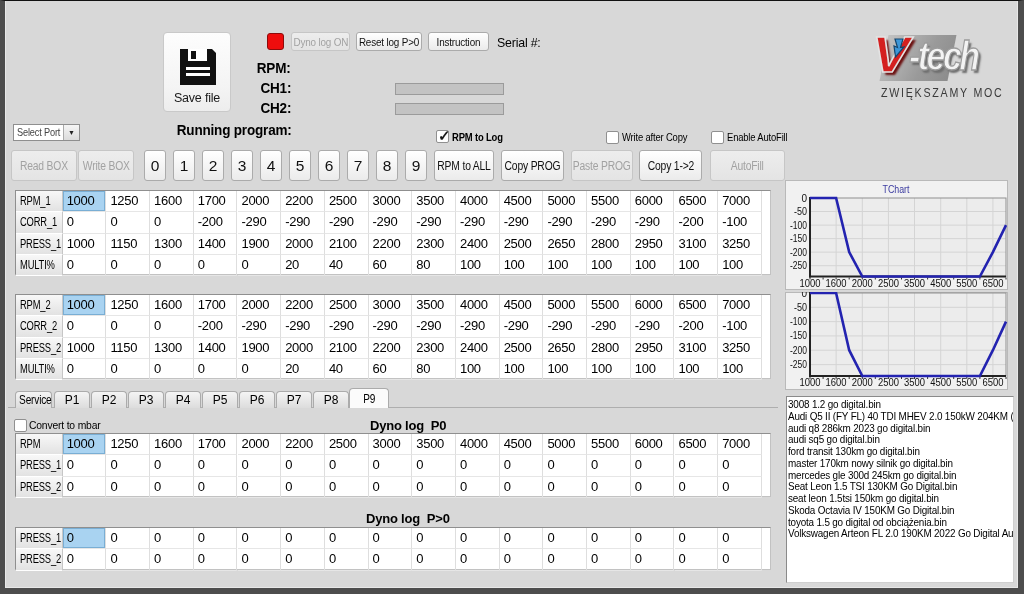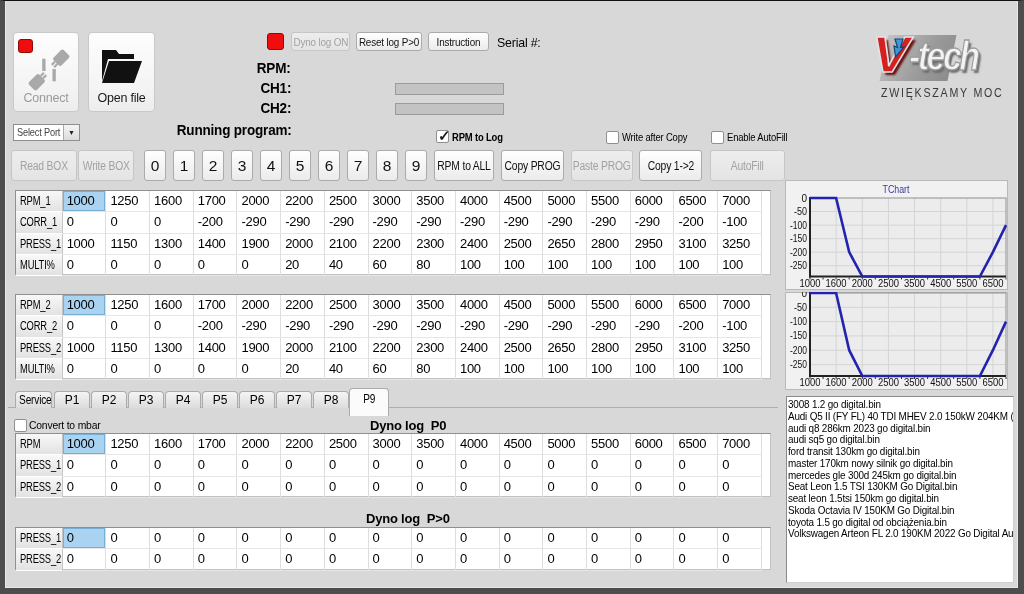--- a/index.html
+++ b/index.html
@@ -32,55 +32,43 @@
 .tbl{position:absolute;background:#fff;border:1px solid #8f8f8f;border-right-color:#c2c2c2;border-bottom-color:#c2c2c2;}
 .hc{position:absolute;background:linear-gradient(#f8f8f8,#e2e2e2);border-right:1px solid #c6c6c6;border-bottom:1px solid #ffffff;
   font-size:12px;letter-spacing:-0.2px;line-height:20px;padding-left:4px;}
 .hc span{display:inline-block;transform:scaleX(0.78);transform-origin:0 50%;white-space:nowrap;}
 .dc{position:absolute;border-right:1px solid #dedede;border-bottom:1px solid #e6e6e6;
   font-size:13px;letter-spacing:-0.3px;line-height:20.5px;padding-left:4px;}
 .dc.hl{background:#a9d3f1;box-shadow:inset 0 0 0 1px #79aed4;}
 .tab{position:absolute;top:391px;height:17px;background:linear-gradient(#f4f4f4,#dcdcdc);border:1px solid #ababab;border-bottom:none;
   border-radius:4px 4px 0 0;font-size:12px;letter-spacing:-0.2px;text-align:center;line-height:16px;}
 .tab span{display:inline-block;transform:scaleX(0.84);white-space:nowrap;}
-.tab.sel{top:388px;height:28px;background:#fbfbfb;z-index:5;}
+.tab.sel{top:388px;height:20px;background:#fbfbfb;z-index:5;}
 #tabline{position:absolute;left:8px;top:407px;width:770px;height:1px;background:#aeaeae;}
 .lbx{position:absolute;left:786px;top:396px;width:228px;height:187px;background:#fff;
   border:1px solid #8a8a8a;border-right-color:#cfcfcf;border-bottom-color:#cfcfcf;overflow:hidden;}
 .lbx div{position:absolute;left:1px;top:2px;font-size:11.5px;letter-spacing:-0.2px;line-height:11.75px;
   white-space:pre;transform:scaleX(0.86);transform-origin:0 0;}
 .dynotitle{position:absolute;font-size:13px;font-weight:bold;letter-spacing:-0.2px;}
 .combo{position:absolute;left:13px;top:124px;width:67px;height:17px;background:#fff;border:1px solid #8f8f8f;}
 .combo .arr{position:absolute;right:0;top:0;width:16px;height:15px;background:linear-gradient(#f5f5f5,#dcdcdc);border-left:1px solid #aaa;
   font-size:7px;line-height:15px;text-align:center;color:#222;}
 .combo .ct{position:absolute;left:3px;top:1px;font-size:11.5px;letter-spacing:-0.2px;color:#444;transform:scaleX(0.8);transform-origin:0 0;white-space:nowrap;}
 </style></head>
 <body>
 <div id="win">
-    <div class="bigbtn" style="left:13px;width:66px;">
-      <div class="redsq" style="left:4px;top:6px;width:15px;height:14px;"></div>
-      <svg class="abs" style="left:6px;top:8px;" width="58" height="58" viewBox="0 0 52 52">
-        <g fill="#a9a9a9" transform="rotate(-45 26 26)">
-          <rect x="4" y="21" width="13" height="10" rx="2"></rect>
-          <rect x="17" y="23.5" width="4" height="2"></rect>
-          <rect x="17" y="26.5" width="4" height="2"></rect>
-          <rect x="35" y="21" width="13" height="10" rx="2"></rect>
-          <rect x="31" y="23.5" width="4" height="2"></rect>
-          <rect x="31" y="26.5" width="4" height="2"></rect>
-          <rect x="24.5" y="14" width="3" height="11" transform="rotate(45 26 19.5)"></rect>
-          <rect x="24.5" y="27" width="3" height="11" transform="rotate(45 26 32.5)"></rect>
-        </g>
+    <div class="bigbtn" style="left:163px;width:68px;">
+      <svg class="abs" style="left:13px;top:13px;" width="42" height="42" viewBox="0 0 42 42">
+        <path d="M3 3 L35 3 L39 7 L39 39 L3 39 Z" fill="#111"></path>
+        <rect x="11" y="3" width="19" height="12" fill="#fff"></rect>
+        <rect x="14" y="5" width="5" height="8" fill="#111"></rect>
+        <rect x="9" y="21" width="24" height="3" fill="#fff"></rect>
+        <rect x="9" y="27" width="24" height="3" fill="#fff"></rect>
       </svg>
-      <div class="lab dis">Connect</div>
-    </div>
-    <div class="bigbtn" style="left:88px;width:67px;">
-      <svg class="abs" style="left:11px;top:14px;" width="46" height="40" viewBox="0 0 46 40">
-        <path d="M2 3 L16 3 L19 7 L34 7 L34 12 L8 12 L2 34 Z M2 36 L9 14 L42 14 L34 36 Z" fill="#111"></path>
-      </svg>
-      <div class="lab">Open file</div>
+      <div class="lab">Save file</div>
     </div>
     <div class="combo">
       <div class="ct">Select Port</div>
       <div class="arr">▼</div>
     </div>
     <div class="redsq" style="left:267px;top:33px;width:17px;height:17px;"></div>
     <div class="btn dis" style="left:291px;top:32px;width:59px;height:19px;font-size:11.5px;">
       <span>Dyno log ON</span>
     </div>
     <div class="btn" style="left:356px;top:32px;width:66px;height:19px;font-size:11.5px;">

